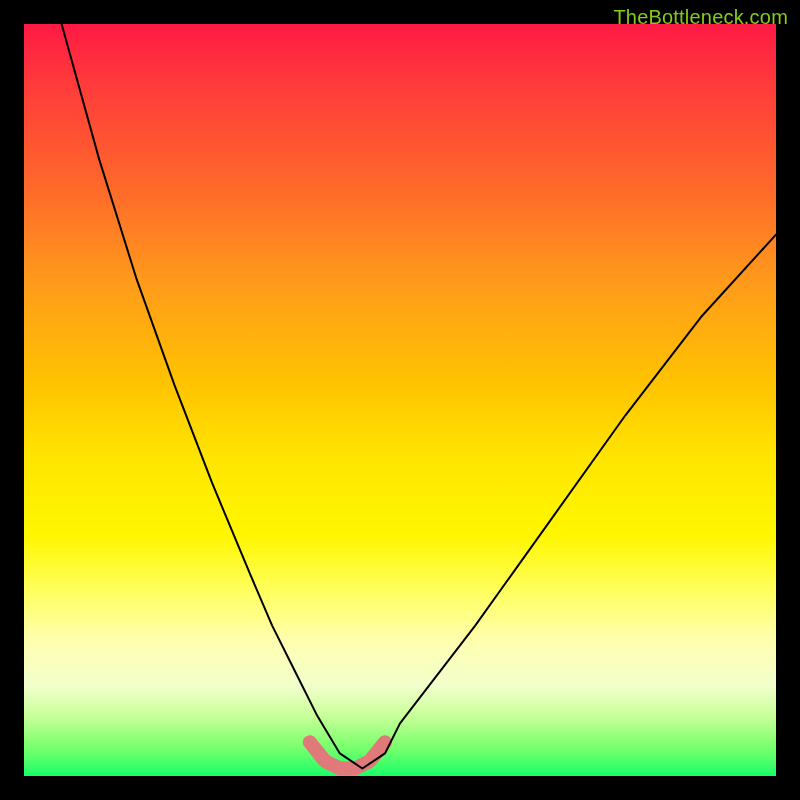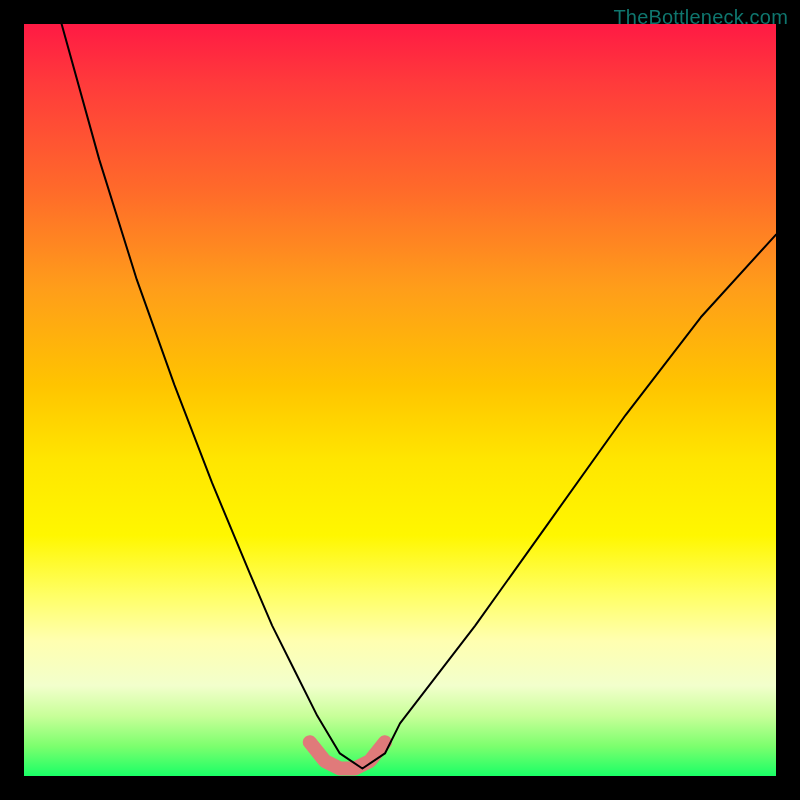--- a/index.html
+++ b/index.html
@@ -37,21 +37,21 @@
     position: absolute;
     left: 0; top: 0;
     width: 100%;
     height: 100%;
     overflow: visible;
   }
   .watermark {
     position: absolute;
     top: 6px;
     right: 12px;
-    color: #0f766e;
+    color: #84cc16;
     font-size: 20px;
     font-family: Arial, sans-serif;
     letter-spacing: 0.2px;
     z-index: 10;
   }
 </style>
 </head>
 <body>
 
 <div class="watermark">TheBottleneck.com</div>

